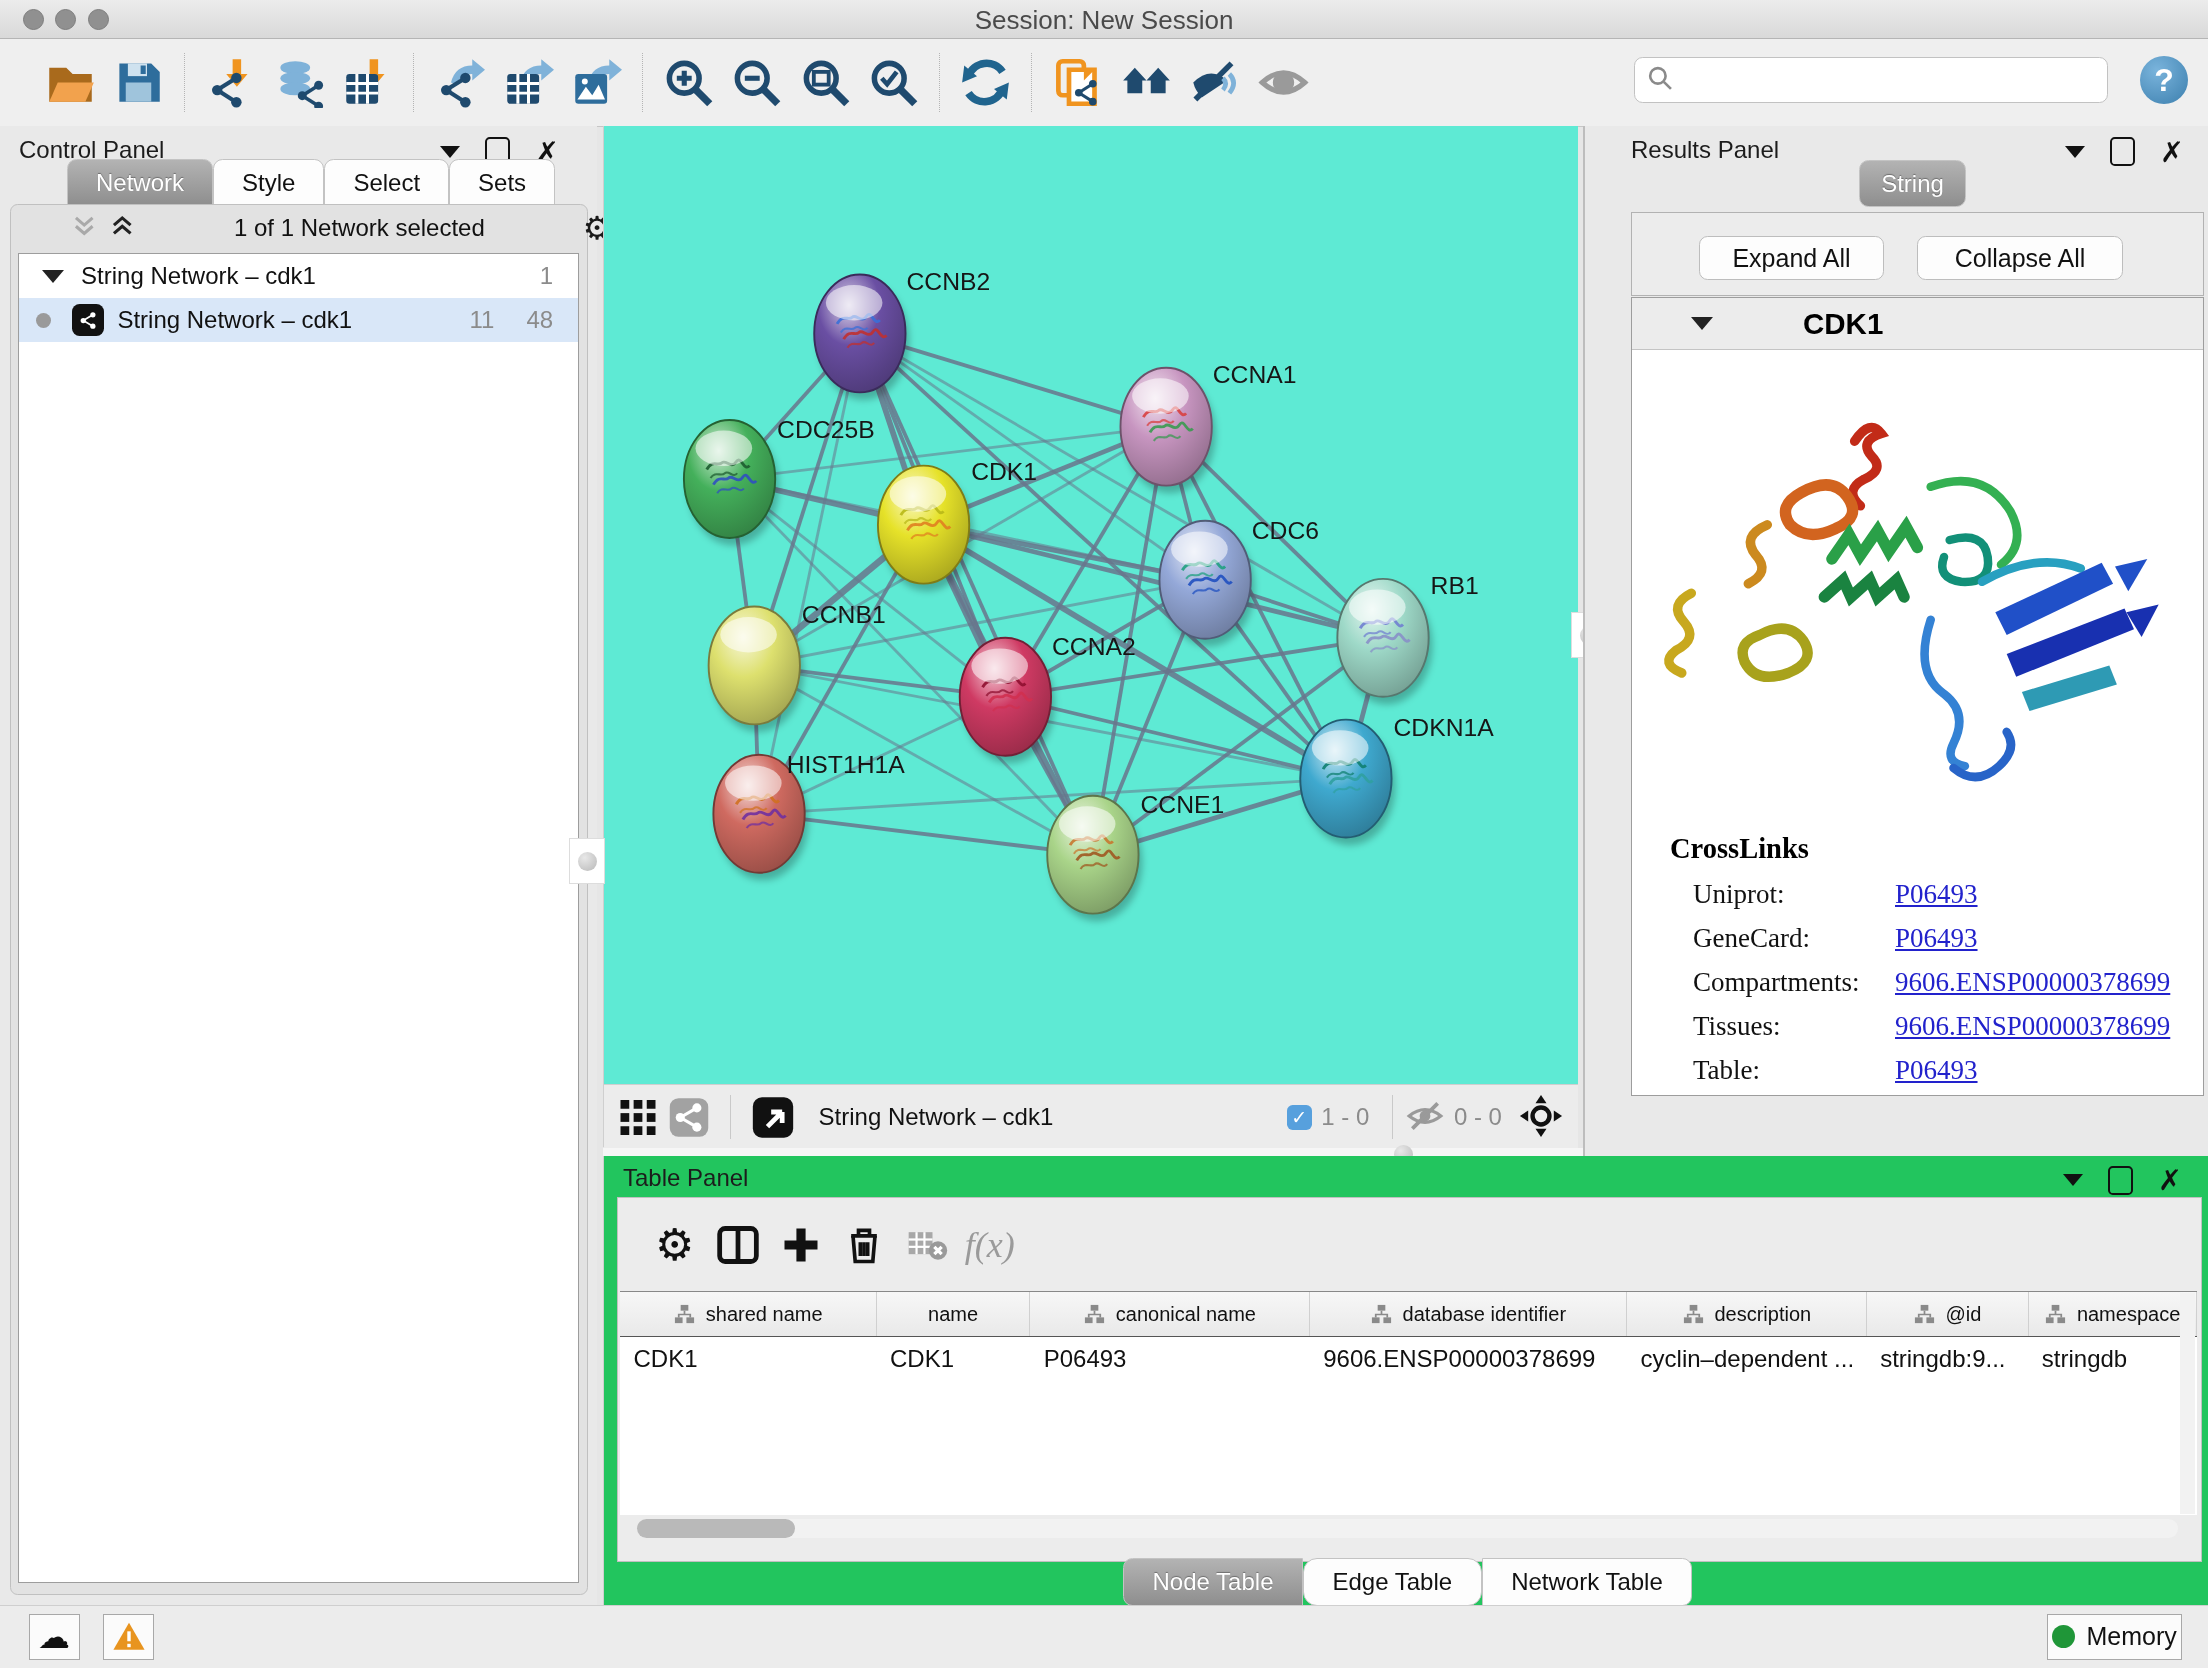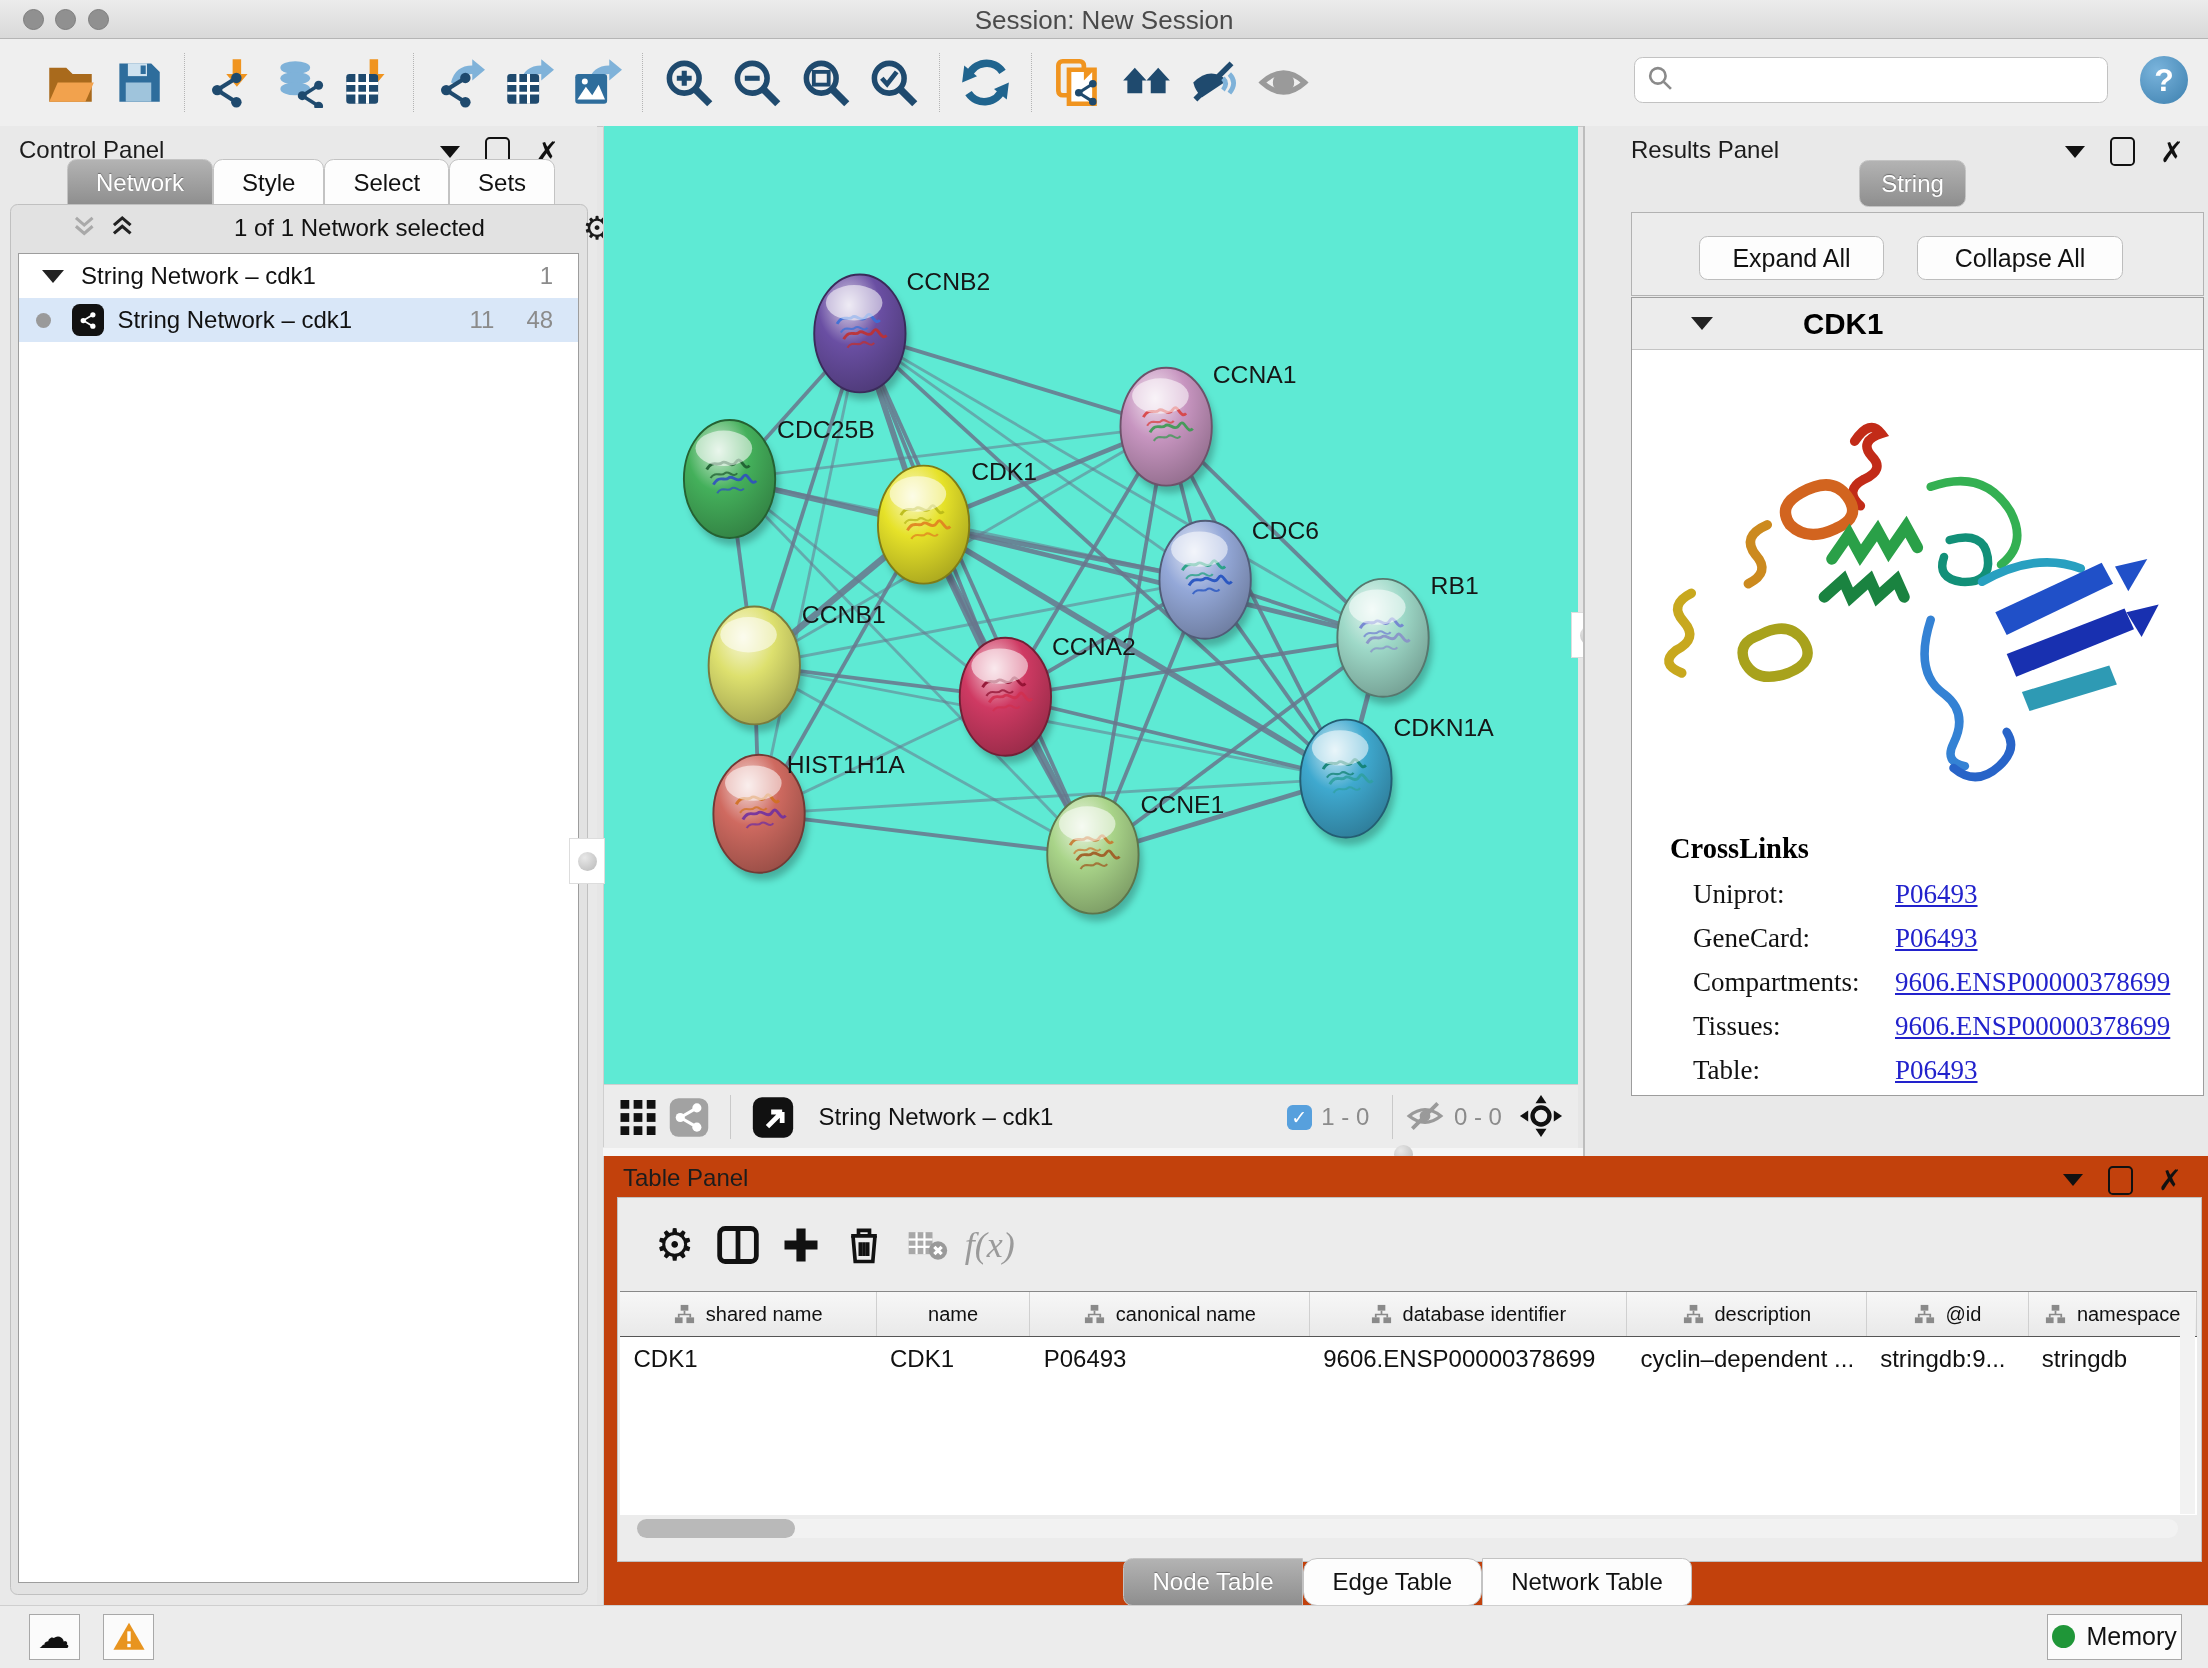--- a/index.html
+++ b/index.html
@@ -81,21 +81,21 @@
   #rp-gene{font-size:29.5px;font-weight:bold;margin-left:90px;}
   #rp-desc{left:0;top:52px;width:100%;height:49px;border-bottom:1px solid #e0e0e0;display:flex;align-items:center;}
   #rp-desc span{font-size:26px;margin-left:21px;}
   #protein-img{left:17px;top:109px;}
   #crosslinks{left:0;top:518px;width:100%;font-family:"Liberation Serif","DejaVu Serif",serif;}
   #cl-title{font-size:28.5px;font-weight:bold;margin:17px 0 7.6px 38px;}
   .cl-row{display:flex;height:44px;align-items:center;}
   .cl-label{width:202px;margin-left:61px;font-size:27px;color:#111;}
   .cl-link{font-size:27px;color:#2222cc;text-decoration:underline;}
   
-  #table-panel{left:603px;top:1156px;width:1605px;height:450px;background:#c2410c;border-left:1px solid #cfcfcf;}
+  #table-panel{left:603px;top:1156px;width:1605px;height:450px;background:#22c55e;border-left:1px solid #cfcfcf;}
   #tp-title{left:19px;top:7.6px;}
   #tp-icons{right:27px;top:9.5px;}
   #tp-box{left:13.3px;top:41px;width:1583px;height:363px;background:#ececec;border:1.9px solid #c0c0c0;}
   #tp-toolbar{left:0;top:0;width:100%;height:93px;display:flex;align-items:center;padding-left:25px;box-sizing:border-box;}
   .tp-icon{width:63px;height:57px;display:flex;align-items:center;justify-content:center;}
   .tp-icon svg{width:44px;height:44px;}
   #tp-gear{font-size:44px;color:#111;font-family:"DejaVu Sans",sans-serif;}
   #tp-fx{font-size:36px;color:#9a9a9a;font-style:italic;font-family:"Liberation Serif","DejaVu Serif",serif;}
   #tp-table{left:1.9px;top:93px;width:1577px;height:223px;background:#fff;overflow:hidden;border-top:1.9px solid #888;}
   #tp-header{display:flex;height:44px;background:linear-gradient(#f7f7f7,#e9e9e9);border-bottom:1.9px solid #555;}

